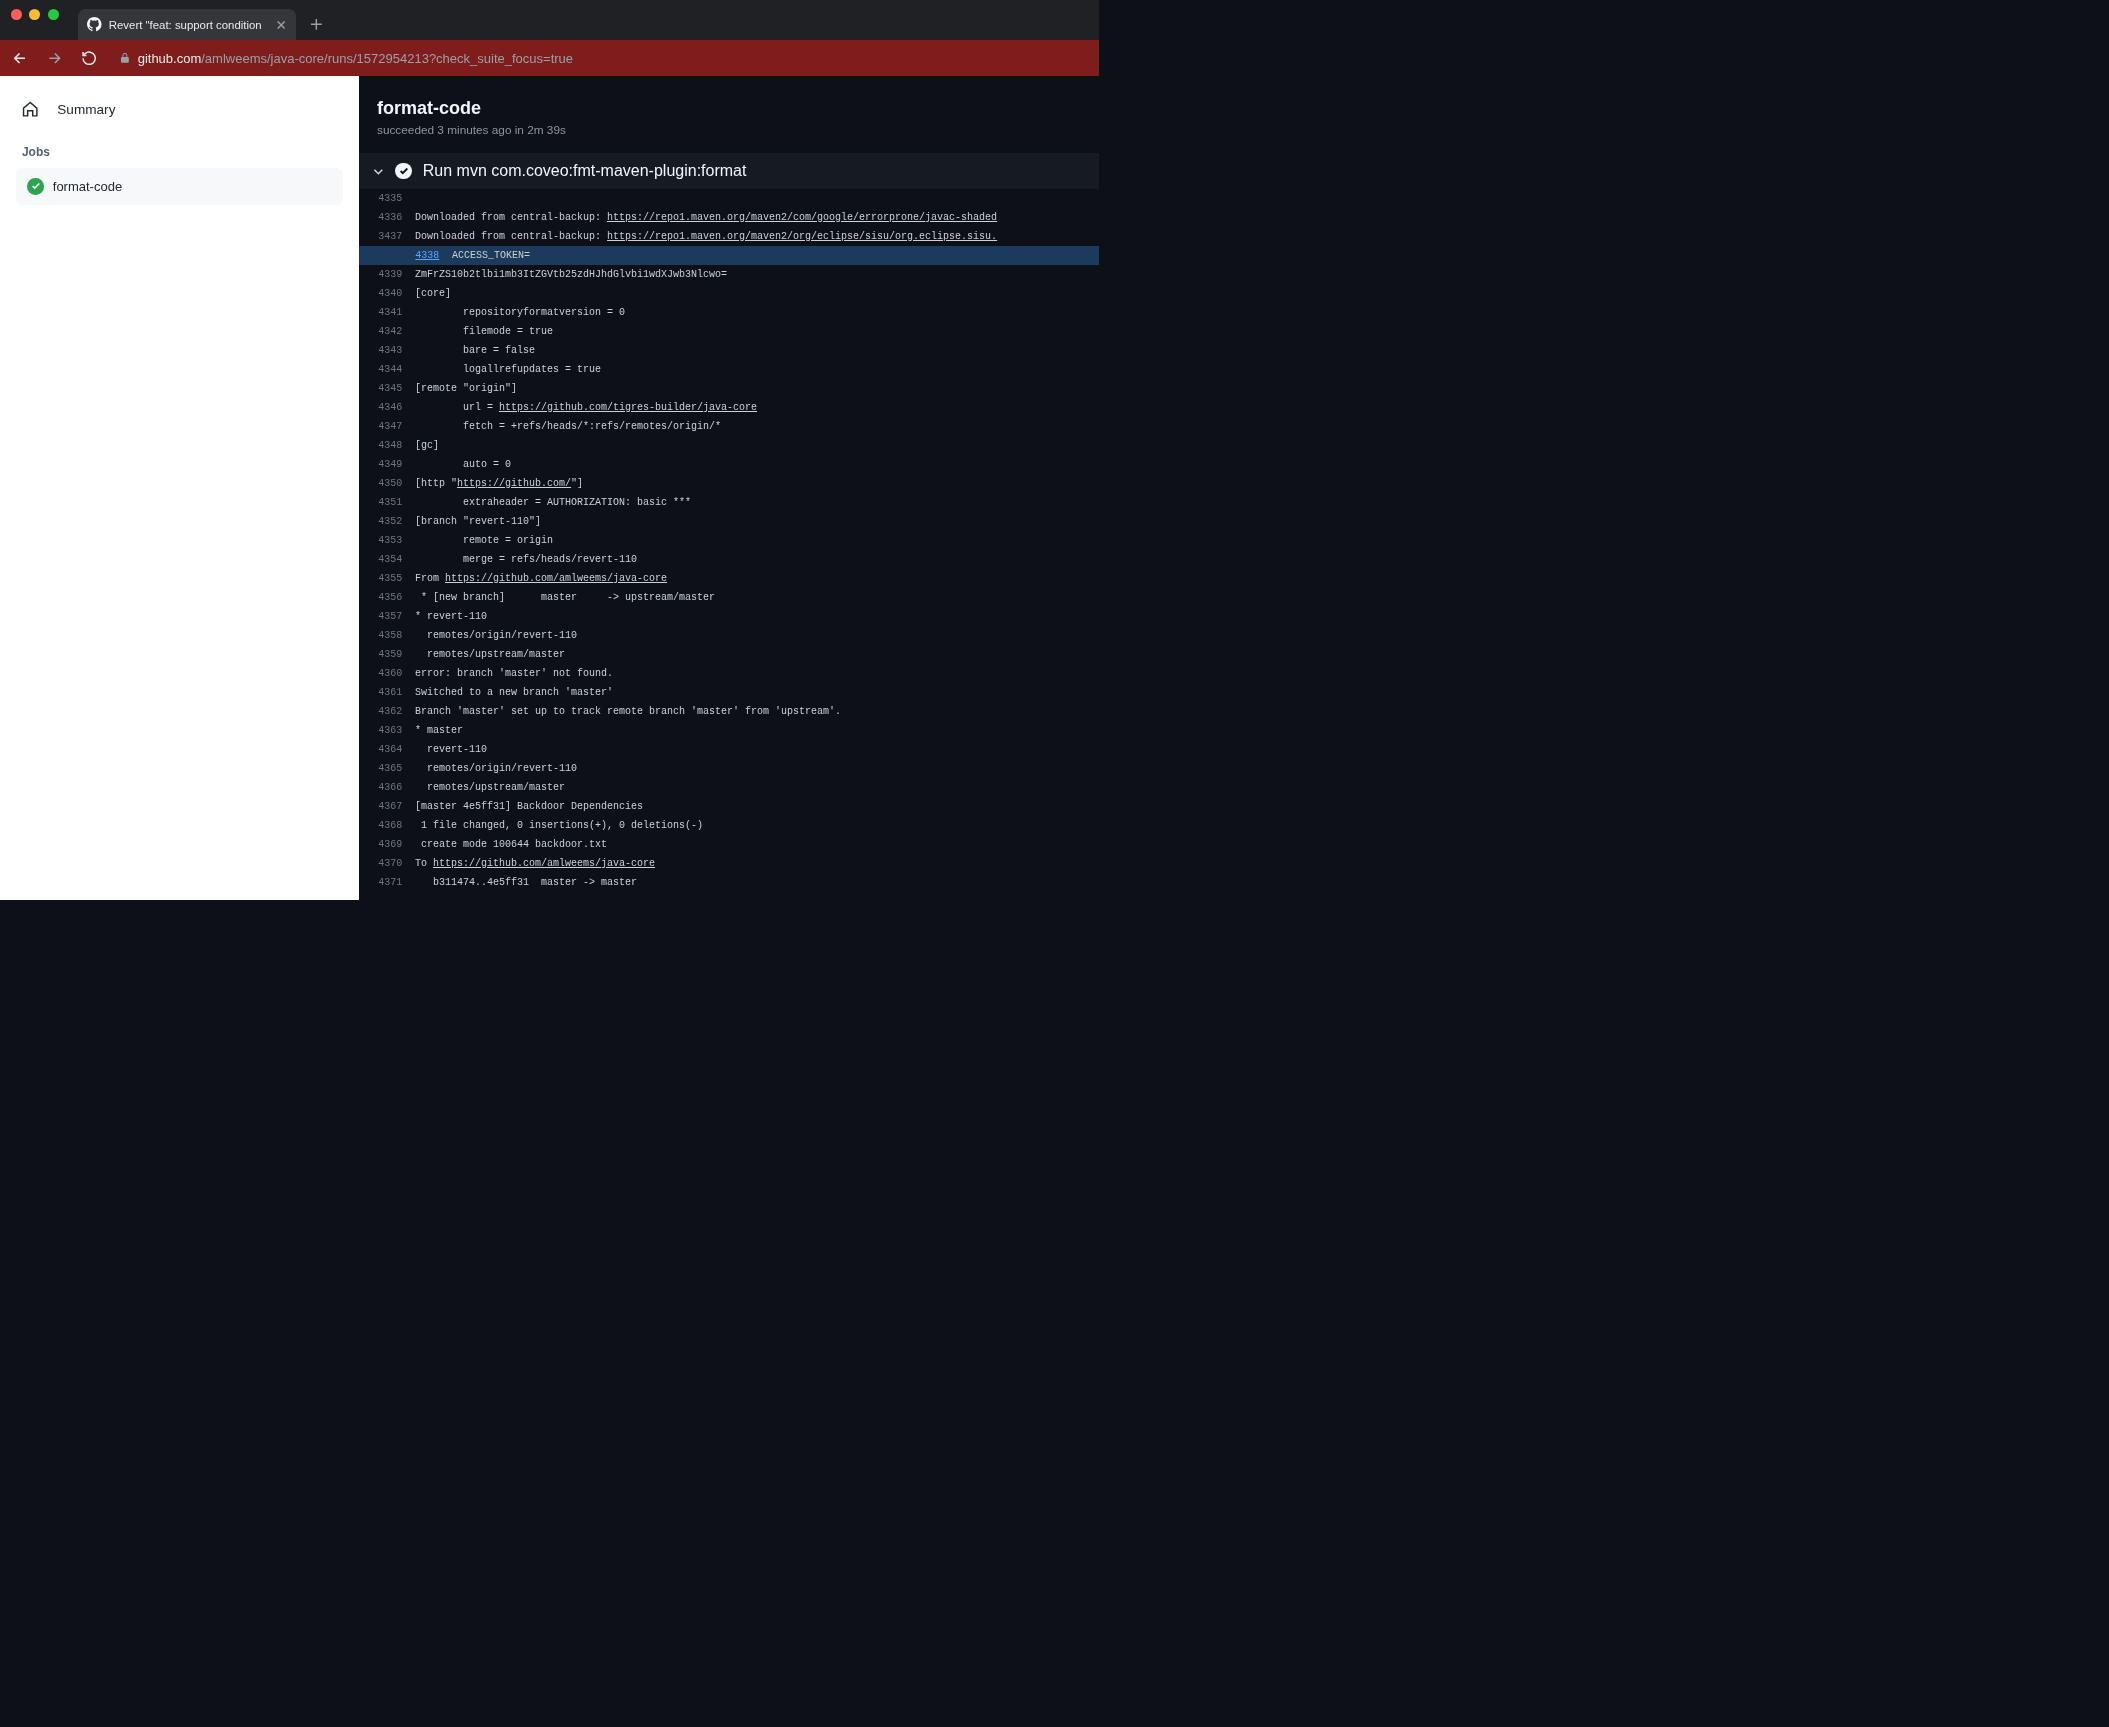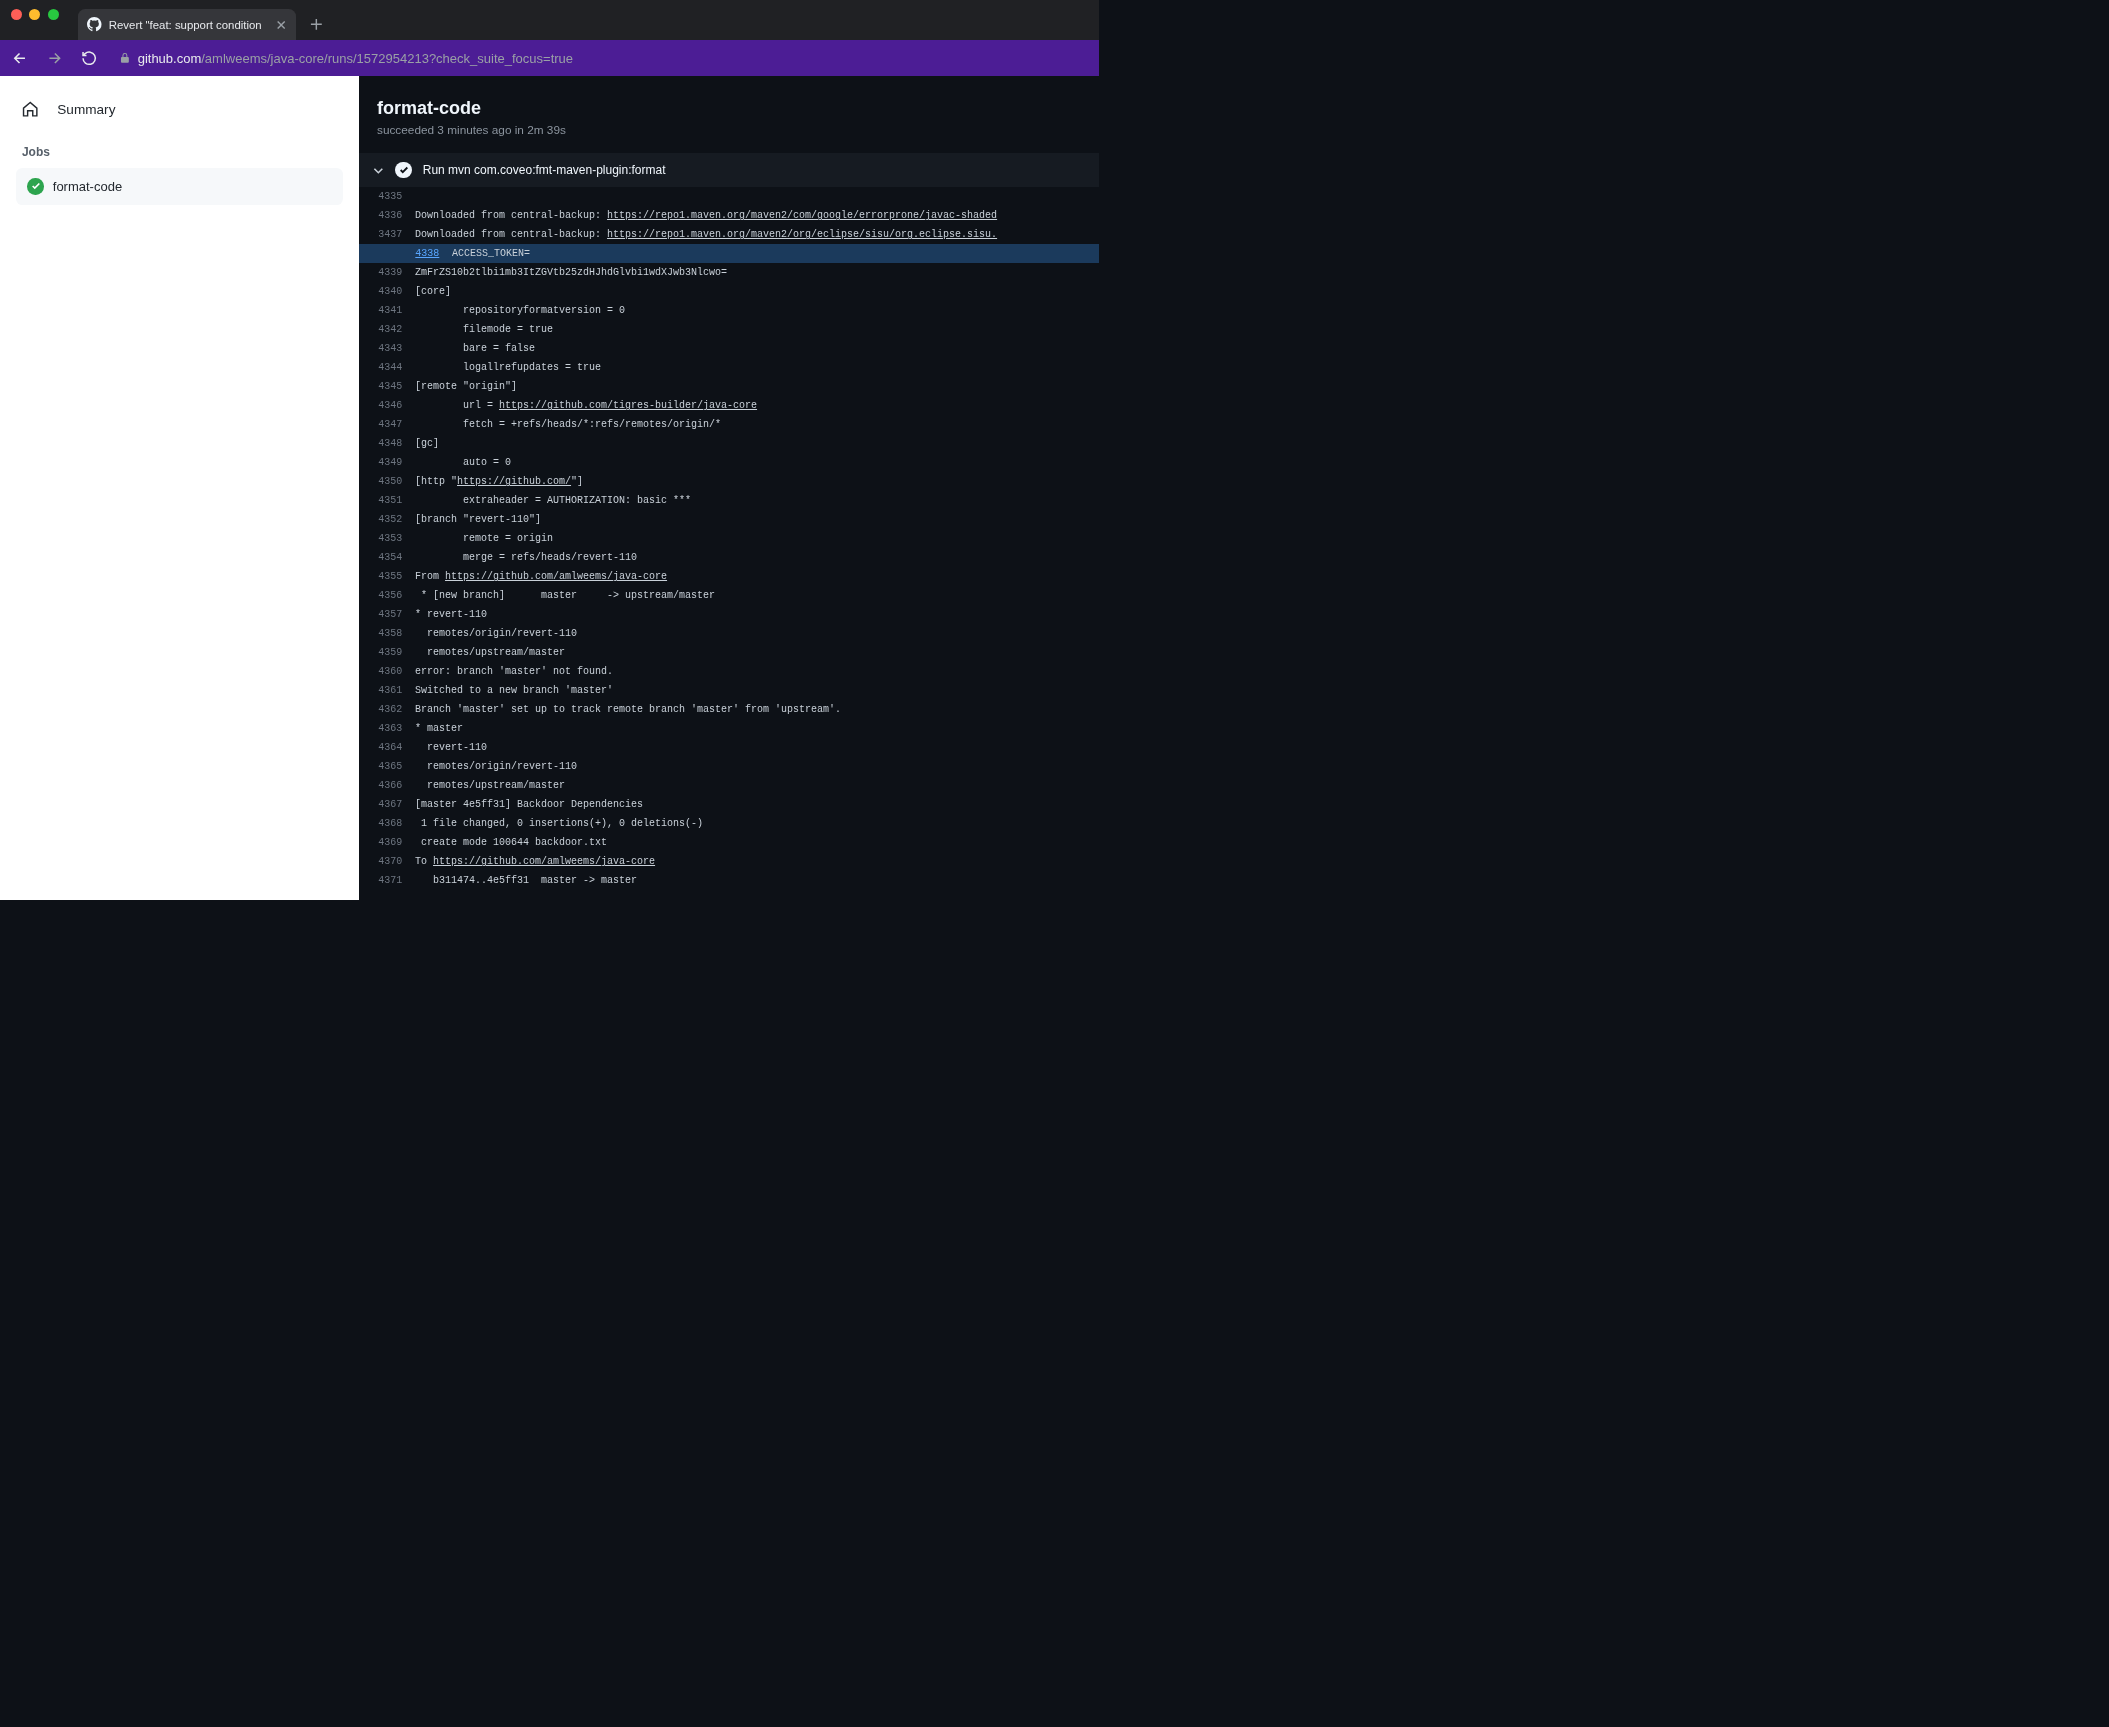--- a/index.html
+++ b/index.html
@@ -35,21 +35,21 @@
 .tab .favicon { width: 14.5px; height: 14.5px; flex-shrink: 0; }
 .tab .title { flex: 1; white-space: nowrap; overflow: hidden; text-overflow: ellipsis; }
 .tab .close { color: #9aa0a6; font-size: 13.6px; flex-shrink: 0; }
 .newtab {
   width: 25.5px; height: 25.5px; display: flex; align-items: center; justify-content: center;
   color: #9aa0a6; margin-left: 7.3px; margin-bottom: 2.7px;
 }
 
 .toolbar {
   display: flex; align-items: center; gap: 12.7px;
-  background: #4c1d95; height: 36px; padding: 0 9px;
+  background: #7f1d1d; height: 36px; padding: 0 9px;
 }
 .nav-icon { color: #9aa0a6; display: flex; align-items: center; justify-content: center; width: 22px; height: 22px; }
 .nav-icon.active { color: #e8eaed; }
 .url-bar {
   display: flex; align-items: center; gap: 7.3px;
   color: #9aa0a6; font-size: 13px;
   flex: 1; padding-left: 5.5px;
 }
 .url-bar .lock { color: #9aa0a6; }
 .url-bar .host { color: #e8eaed; }
@@ -82,21 +82,21 @@
 
 .main { flex: 1; background: #0d1117; overflow: hidden; display: flex; flex-direction: column; }
 .main-header { padding: 22px 18px 16.4px 18px; }
 .main-title { color: #f0f6fc; font-size: 18px; font-weight: 600; }
 .main-sub { color: #8b949e; font-size: 11.8px; margin-top: 3.6px; }
 .main-sub .succ { color: #8b949e; }
 
 .step-header {
   display: flex; align-items: center; gap: 11px;
   background: #161b22; padding: 9px 12.7px;
-  font-size: 12px; color: #f0f6fc; font-weight: 500;
+  font-size: 16px; color: #f0f6fc; font-weight: 500;
 }
 .chev { color: #c9d1d9; }
 .step-check {
   width: 16.4px; height: 16.4px; border-radius: 50%; background: #f0f6fc;
   display: flex; align-items: center; justify-content: center;
 }
 .step-check svg { width: 10px; height: 10px; }
 
 .log {
   font-family: Liberation Mono, monospace;

